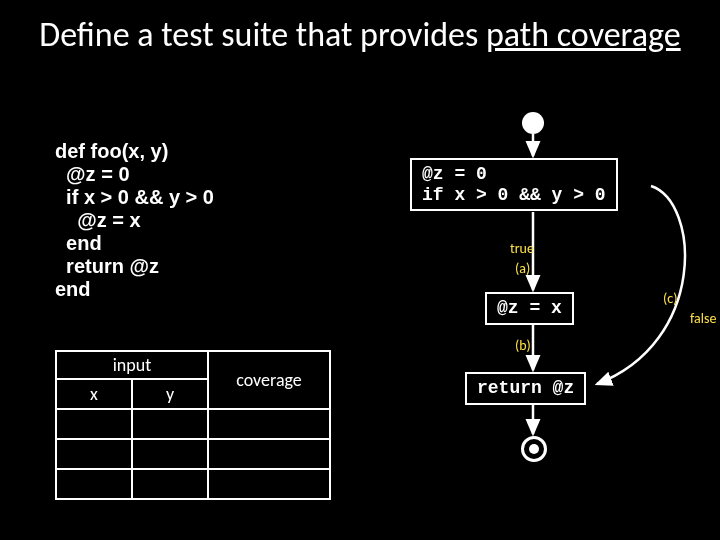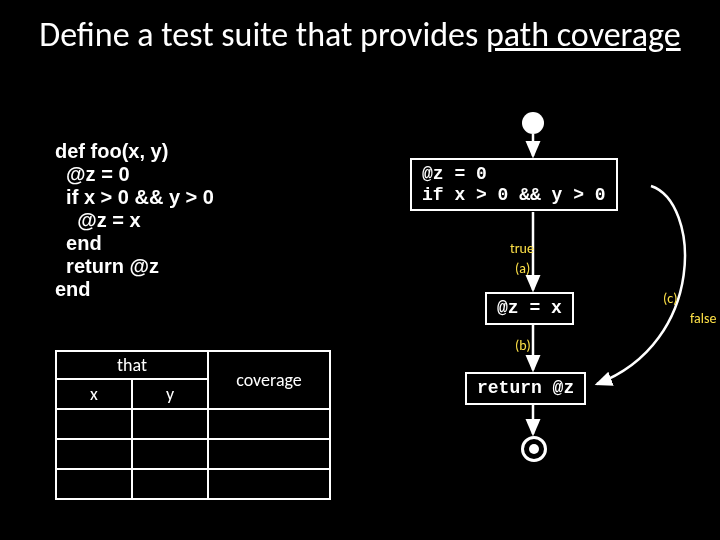--- a/index.html
+++ b/index.html
@@ -128,21 +128,21 @@
   @z = 0
   if x &gt; 0 &amp;&amp; y &gt; 0
     @z = x
   end
   return @z
 end</div>
 
 <table class="table">
   <tbody>
       <tr>
-    <th colspan="2" class="input-header">that</th>
+    <th colspan="2" class="input-header">input</th>
     <th rowspan="2" class="expected-header">coverage</th>
   </tr>
   <tr>
     <th class="xy-header">x</th>
     <th class="xy-header">y</th>
   </tr>
   <tr>
     <td></td>
     <td></td>
     <td></td>

